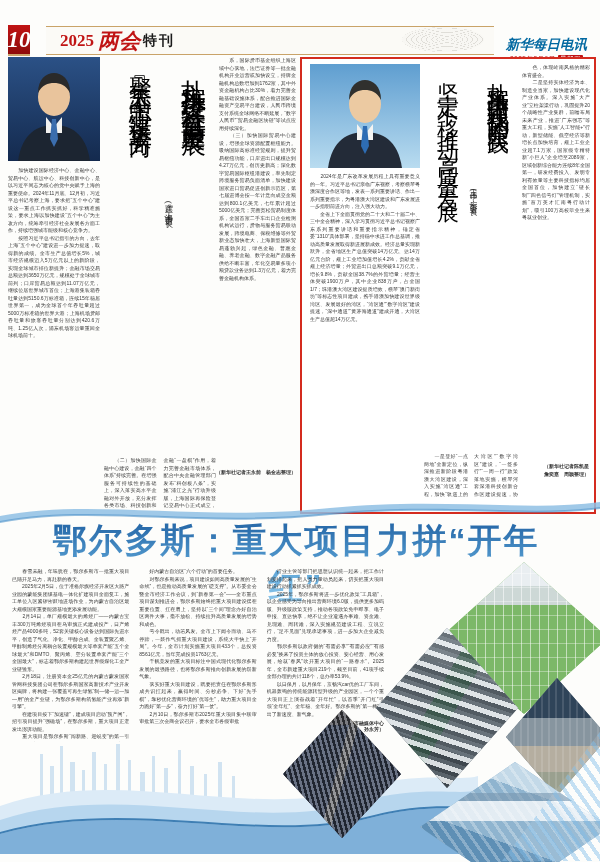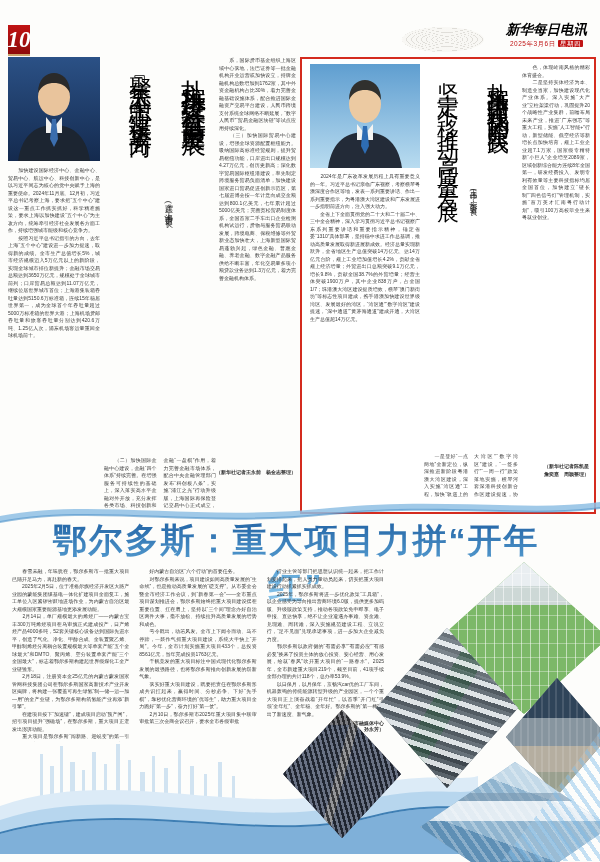--- a/index.html
+++ b/index.html
@@ -12,21 +12,21 @@
     border-bottom:2px solid #caa36a;}
   #hdr-band{position:absolute;left:46px;top:26px;width:448px;height:27px;
     border-top:1.5px solid #c9a368;border-bottom:1.5px solid #c9a368;background:#fbfaf6;
     display:flex;align-items:center;}
   #hdr-band .yr{font:700 17px "Liberation Serif",serif;color:#c01414;margin-left:14px;}
   #hdr-band .script{font:italic 900 21px "Liberation Serif",serif;color:#c01414;margin-left:4px;}
   #hdr-band .suffix{font:700 14px "Liberation Sans",sans-serif;color:#1a1a1a;margin-left:3px;letter-spacing:2px;}
   #swirl{position:absolute;right:116px;top:27px;width:82px;height:25px;border-radius:50%;
     background:repeating-radial-gradient(ellipse at 55% 50%,#d8d6d0 0 1px,#f7f6f2 1px 5px);opacity:.8;}
   #masthead{position:absolute;left:497px;top:20px;width:99px;height:36px;text-align:center;}
-  #masthead .logo{font:italic 900 13.5px "Liberation Serif",serif;color:#000000;line-height:20px;}
+  #masthead .logo{font:italic 900 13.5px "Liberation Serif",serif;color:#0369a1;line-height:20px;margin-top:15px;}
   #masthead .date{font:400 6.5px "Liberation Sans",sans-serif;color:#c01414;letter-spacing:.5px;}
   #masthead .date b{background:#c01414;color:#fff;padding:0 2px;border-radius:1px;font-weight:400;}
   
   .bodytxt{font-size:5px;line-height:1.5;color:#3a3a3a;text-align:justify;
     white-space:pre-line;overflow:hidden;}
   .vbyline{font-family:"Liberation Serif",serif;color:#222;}
   .credit{font-size:5px;font-weight:700;color:#333;text-align:right;line-height:1.5;}
   
   #art-left{position:absolute;left:8px;top:57px;width:288px;height:458px;}
   #photo-left{position:absolute;left:0;top:0;width:92px;height:104px;overflow:hidden;}
@@ -94,20 +94,25 @@
   #stripes{position:absolute;left:120px;top:160px;width:110px;height:145px;
     clip-path:polygon(100% 0,100% 100%,0 100%);
     background:repeating-linear-gradient(55deg,rgba(140,195,235,.5) 0 4px,rgba(255,255,255,.1) 4px 10px);}
 </style>
 </head>
 <body>
 
 <div id="page">
 
   <div id="hdr-num">10</div>
+  <div id="hdr-band">
+    <span class="yr">2025</span>
+    <span class="script">两会</span>
+    <span class="suffix">特刊</span>
+  </div>
   <div id="swirl"></div>
   <div id="masthead">
     <div class="logo">新华每日电讯</div>
     <div class="date">
       <span>2025年3月6日</span>
       <b>星期四</b>
     </div>
   </div>
 
   <div id="art-left">

